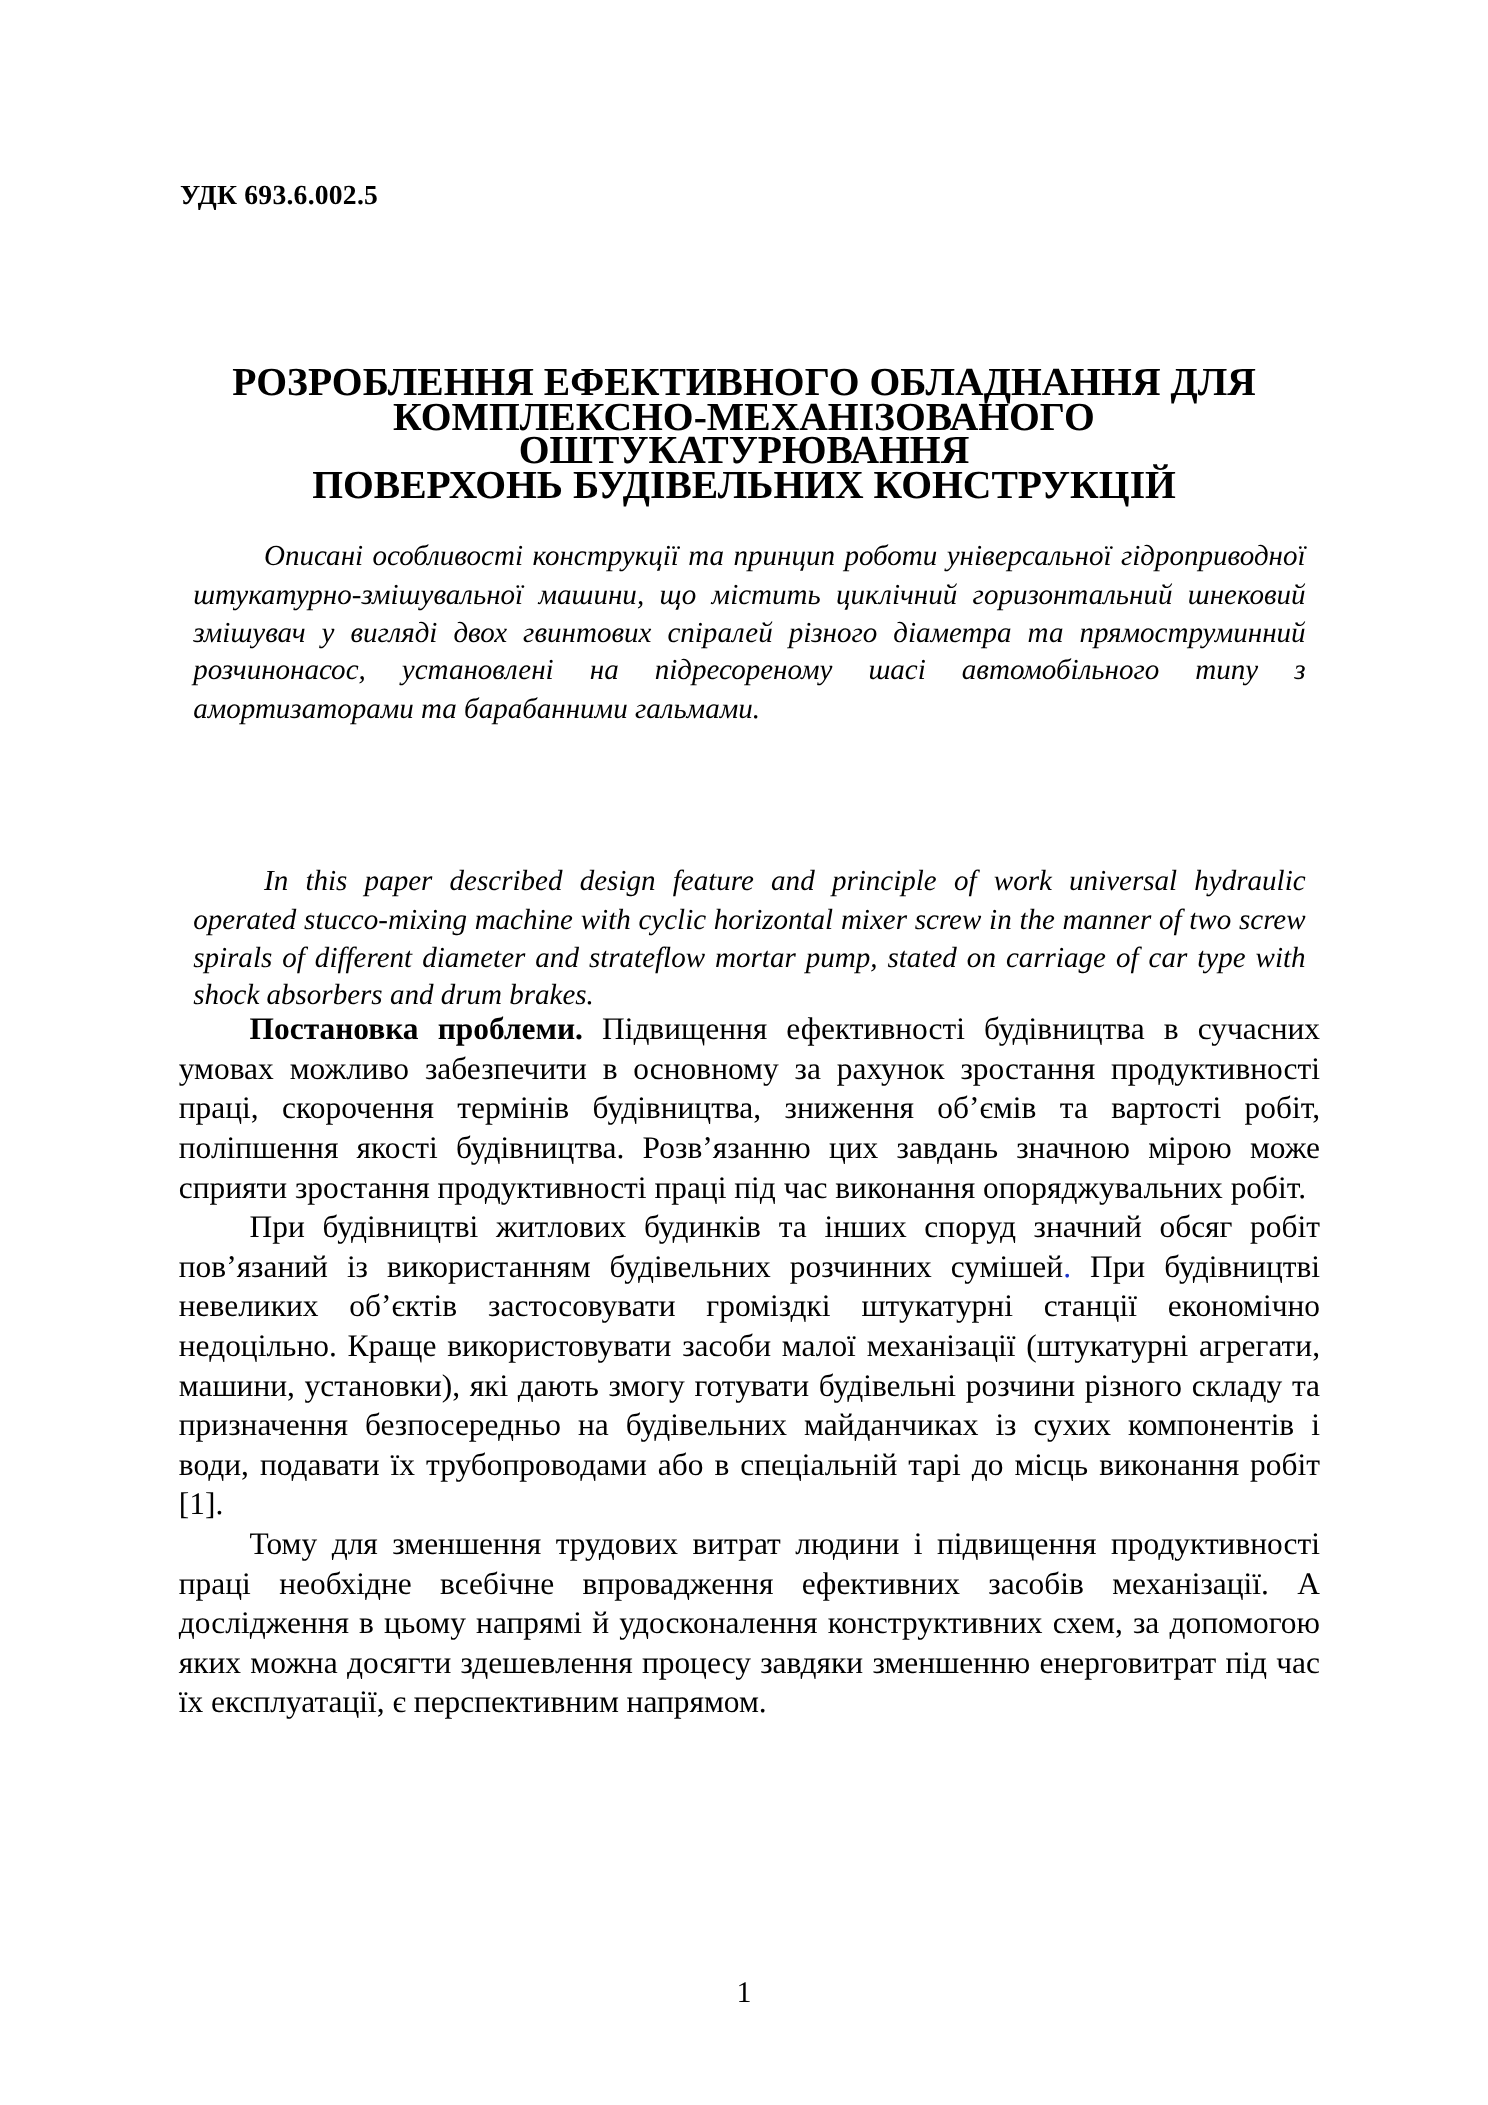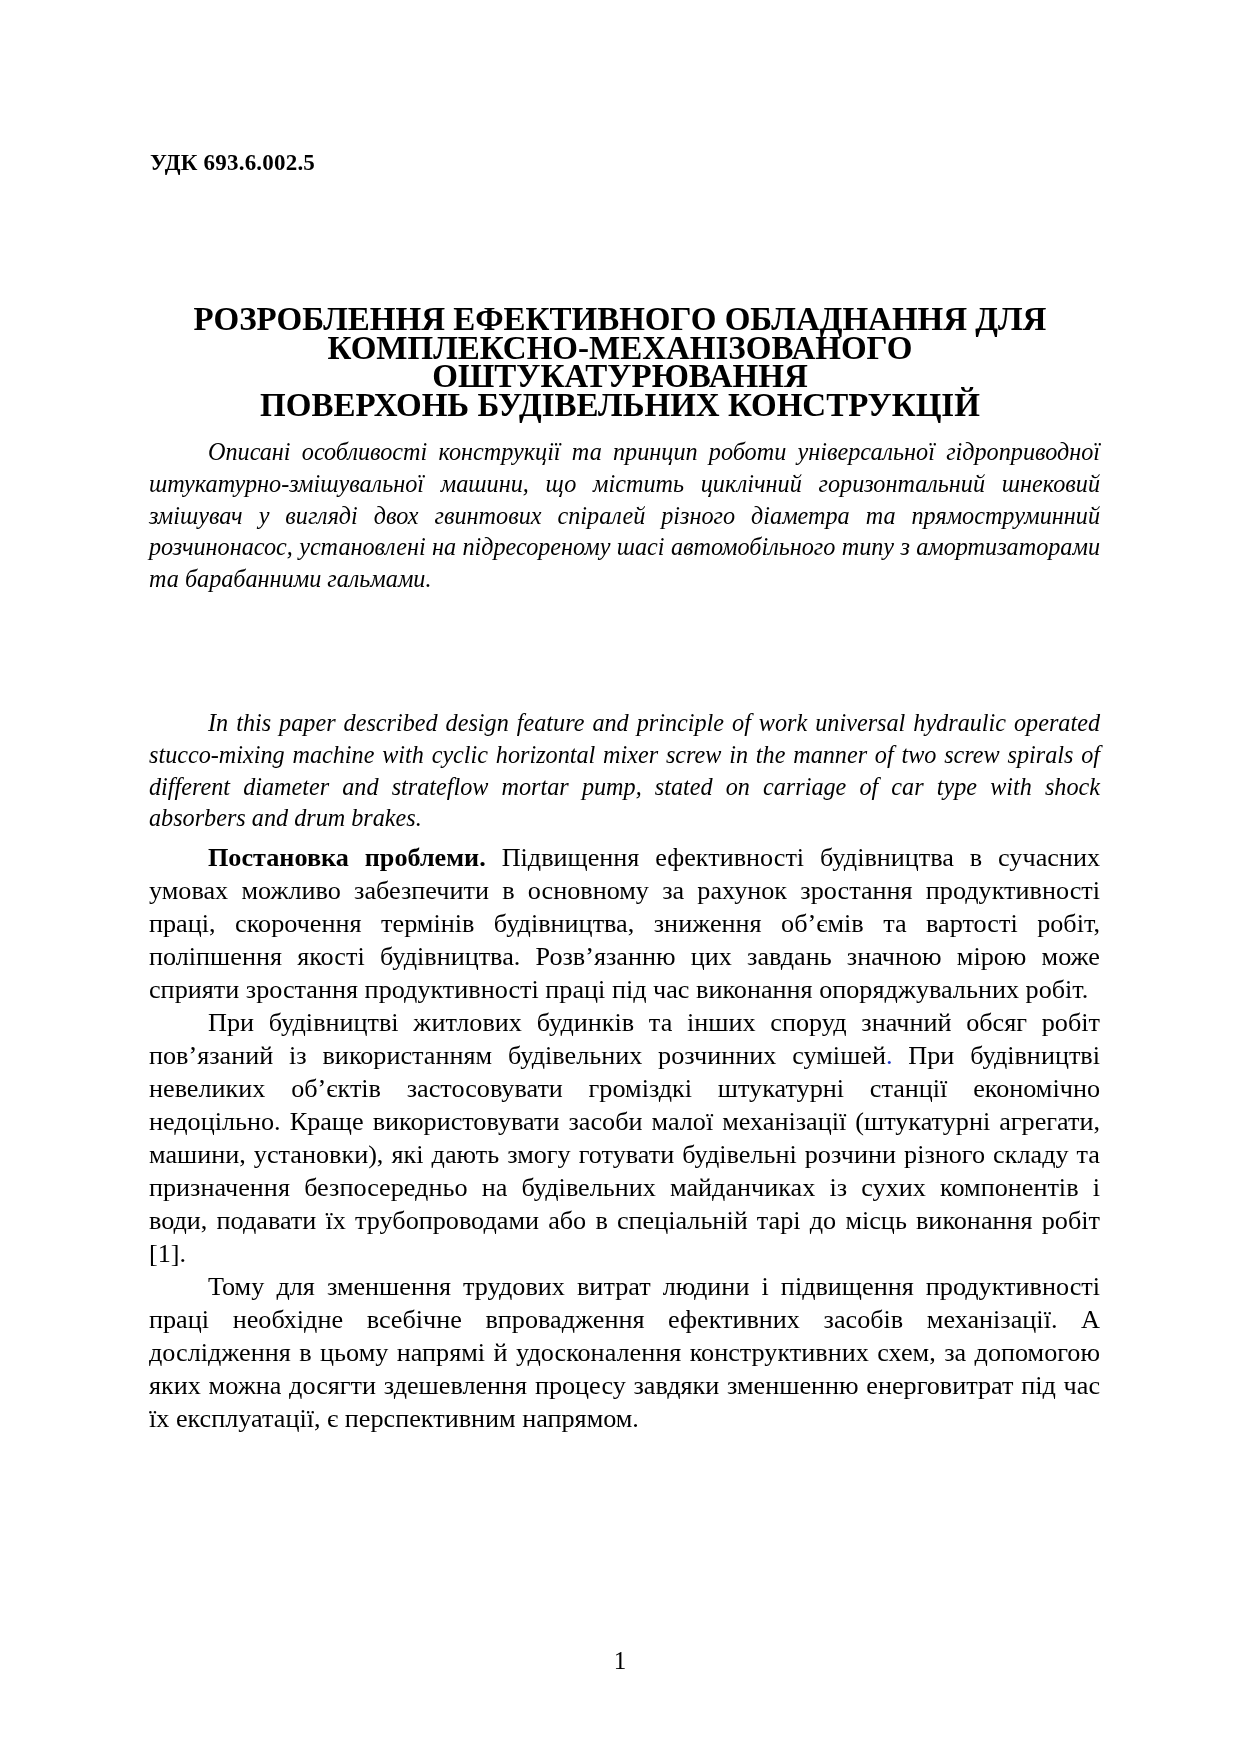--- a/index.html
+++ b/index.html
@@ -2,21 +2,21 @@
 <html><head>
 <meta charset="utf-8">
 <style>
   html, body { margin: 0; padding: 0; background: #ffffff; }
   body { width: 1240px; height: 1754px; position: relative; overflow: hidden; color: #000; font-family: "Liberation Serif", "DejaVu Serif", serif; }
   .page { position: absolute; left: 0; top: 0; width: 1240px; height: 1716px; background: #fff; }
   .udk { position: absolute; left: 150px; top: 150px; font-size: 23px; font-weight: bold; letter-spacing: 0.2px; }
   .authors { position: absolute; right: 142px; top: 176px; text-align: right; font-style: italic; font-size: 21.5px; line-height: 27.5px; }
   .title { position: absolute; left: 149px; width: 942px; top: 305px; text-align: center; font-weight: bold; font-size: 33px; line-height: 28.5px; }
   .abstract { position: absolute; left: 149px; width: 951px; font-style: italic; text-align: justify; text-align-last: left; font-size: 24.2px; line-height: 31.8px; }
-  .abstract p { margin: 0; text-indent: 59px; }
+  .abstract p { margin: 12px; text-indent: 59px; }
   .abs-ua { top: 436px; }
   .abs-en { top: 707px; }
   .body { position: absolute; left: 149px; width: 951px; top: 841px; font-size: 26.2px; line-height: 33px; text-align: justify; }
   .body p { margin: 0; text-indent: 59px; }
   .body b { font-weight: bold; margin-top: 36px; }
   .blue { color: #1a33cc; }
   .pagenum { position: absolute; left: 0; width: 1240px; top: 1647px; text-align: center; font-size: 25px; }
 </style>
 </head>
 <body>

